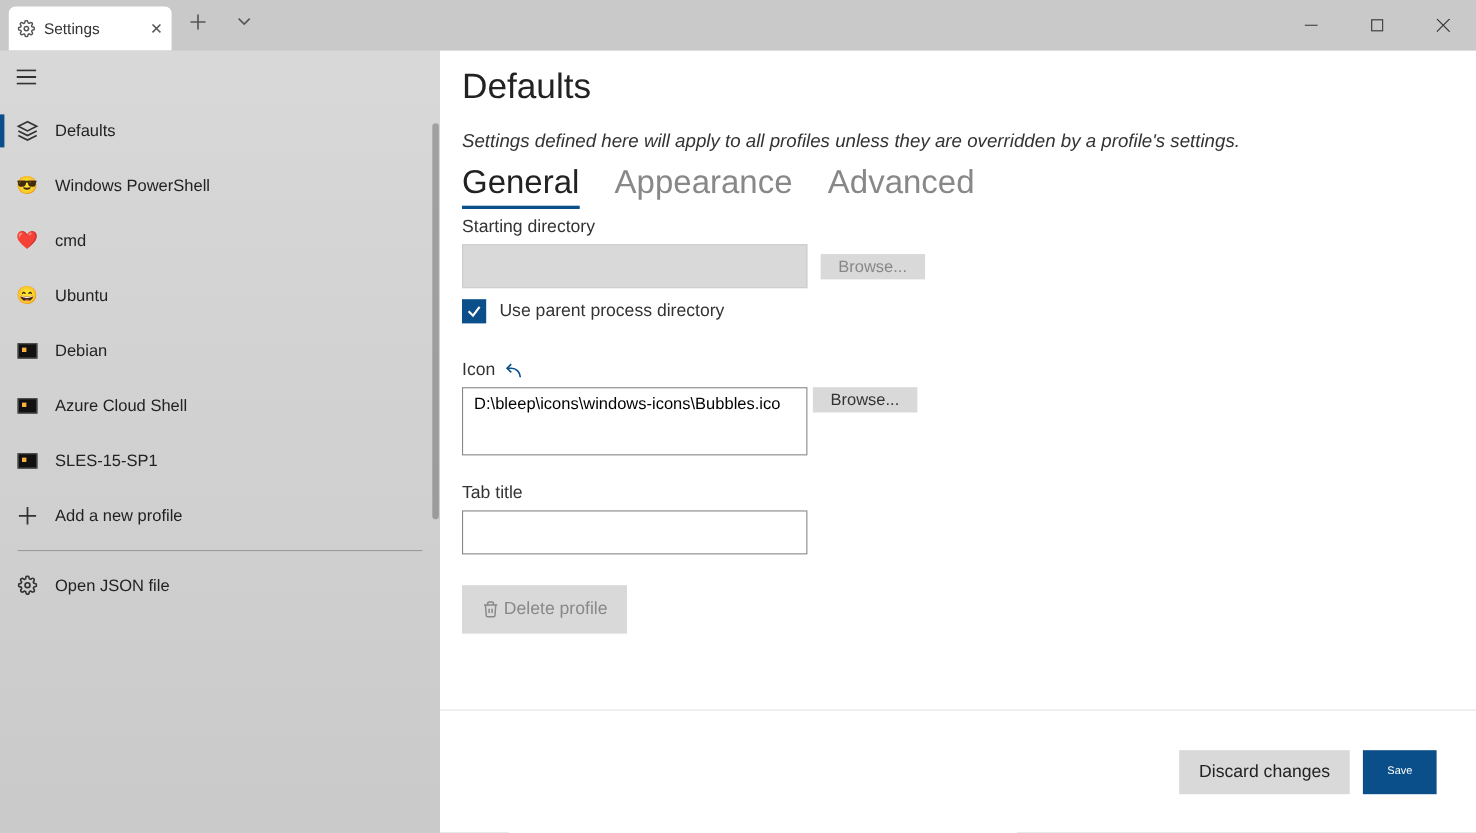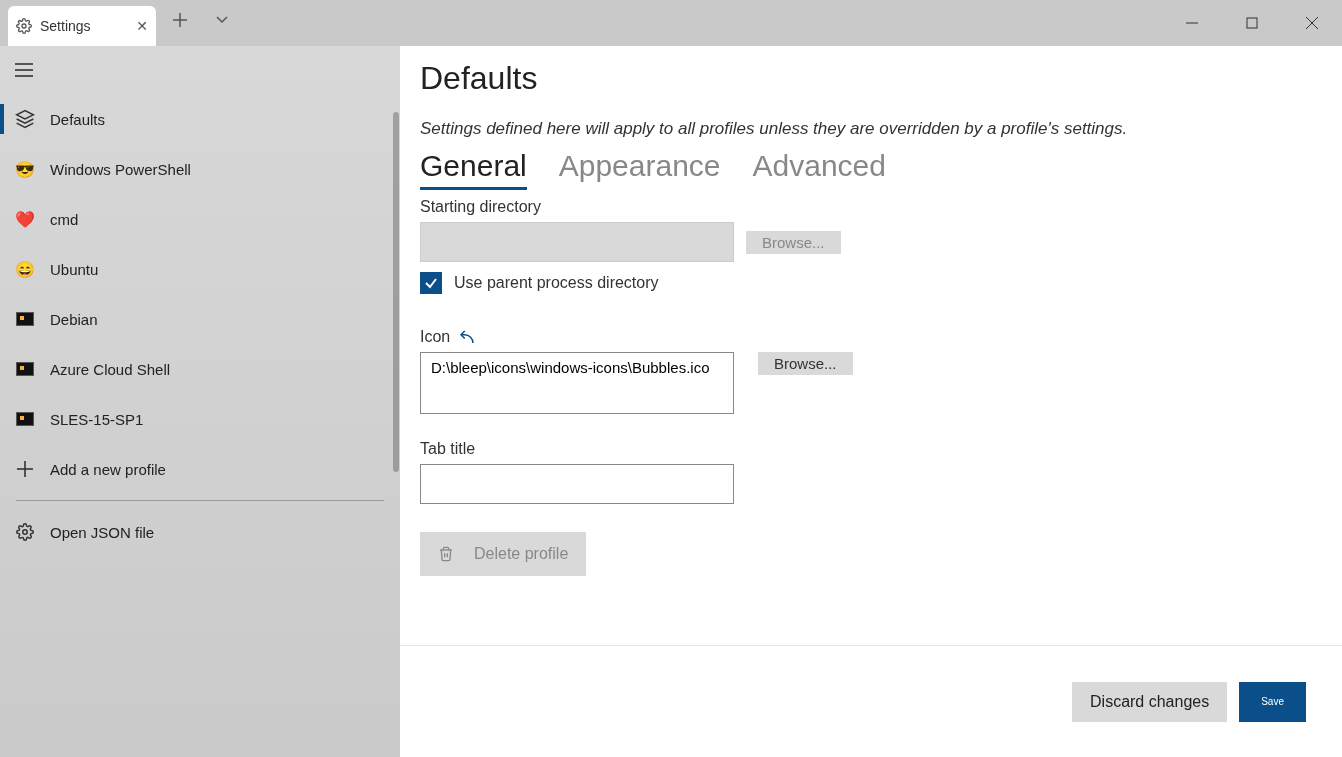--- a/index.html
+++ b/index.html
@@ -88,21 +88,21 @@
   flex: 1;
 }
 .page-title { font-size: 32px; font-weight: 400; color: #222; margin-bottom: 22px; }
 .page-desc { font-style: italic; font-size: 17px; color: #333; margin-bottom: 10px; }
 .tabs { display: flex; gap: 32px; margin-bottom: 6px; }
 .tabs .tab-btn { font-size: 30px; color: #888; padding-bottom: 4px; cursor:pointer; }
 .tabs .tab-btn.active { color: #222; border-bottom: 3px solid #0a4f8a; }
 
 .field-label { font-size: 16px; color: #333; margin-top: 8px; margin-bottom: 6px; display:flex; align-items:center; gap:8px;}
 .row { display: flex; align-items: center; gap: 12px; }
-.row-top { display: flex; align-items: flex-start; gap: 24px; }
+.row-top { display: flex; align-items: flex-start; gap: 5px; }
 .text-input {
   width: 314px; height: 40px;
   border: 1px solid #888; background: #fff;
   padding: 6px 10px; font-size: 15px;
   outline: none;
 }
 .text-input.disabled { background: #d9d9d9; border: 1px solid #ccc; }
 .text-input.multi { height: 62px; resize: none; }
 .browse-btn {
   background: #d9d9d9; border: none; height: 23px; padding: 0 16px; font-size: 15px; color: #333; cursor:pointer;
@@ -110,21 +110,21 @@
 .browse-btn.disabled { color: #888; }
 .checkbox-row { display:flex; align-items:center; gap: 12px; margin-top: 10px; }
 .checkbox {
   width: 22px; height: 22px; background: #0a4f8a; display:flex; align-items:center; justify-content:center; color:#fff; font-size: 14px;
 }
 .checkbox-label { font-size: 16px; color: #333; }
 
 .delete-btn {
   margin-top: 28px;
   background: #d9d9d9; border:none; height: 44px; padding: 0 18px;
-  display:flex; align-items:center; gap: 20px; font-size: 16px; color: #888;
+  display:flex; align-items:center; gap: 4px; font-size: 16px; color: #888;
 }
 .footer {
   border-top: 1px solid #e3e3e3;
   height: 112px;
   display:flex; align-items:center; justify-content:flex-end;
   padding-right: 36px; gap: 12px;
 }
 .discard-btn { background:#d9d9d9; border:none; height:40px; padding: 0 18px; font-size:16px; color:#222; cursor:pointer;}
 .save-btn { background:#0a4f8a; color:#fff; border:none; height:40px; padding: 0 22px; font-size:10px; cursor:pointer;}
 

